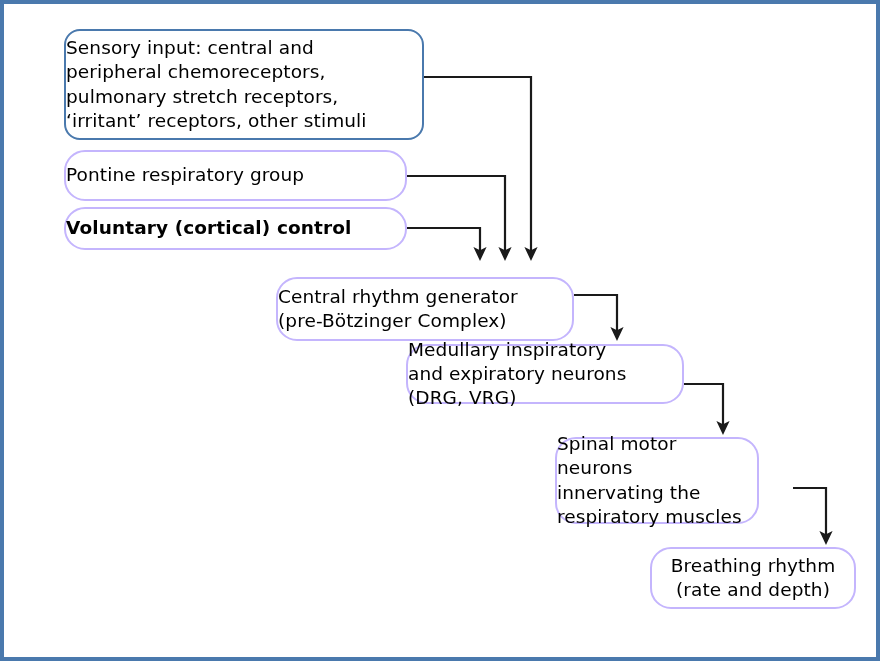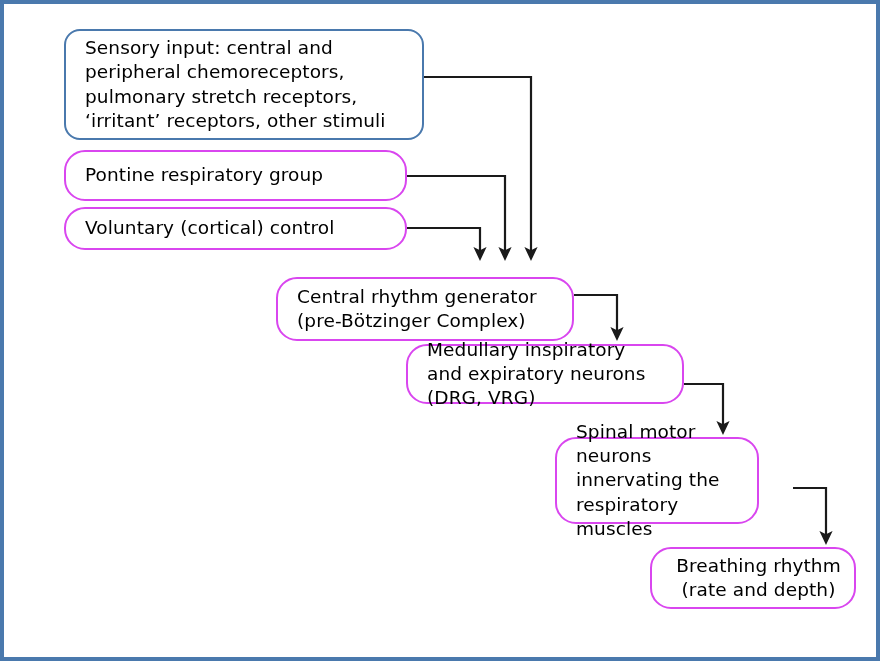--- a/index.html
+++ b/index.html
@@ -32,41 +32,40 @@
     left: 0;
     top: 0;
     width: 880px;
     height: 661px;
     pointer-events: none;
   }
   .node {
     position: absolute;
     box-sizing: border-box;
     background: #ffffff;
-    border: 2px solid #d946ef;
+    border: 2px solid #c4b5fd;
     border-radius: 21px;
     display: flex;
     flex-direction: column;
     justify-content: center;
     color: #000000;
     font-family: "DejaVu Sans", sans-serif;
     font-size: 18.5px;
     line-height: 1.30;
     letter-spacing: 0.1px;
     white-space: pre-line;
   }
   .node.accent {
     border-color: #4a79ad;
     border-width: 2px;
     border-radius: 16px;
   }
   .node .node-text {
     display: block;
-    padding: 0 8px;
-    margin-left: 11px;
+    padding: 0 0;
   }
   .node.align-left .node-text { text-align: left; }
   .node.align-center .node-text { text-align: center; }
 </style>
 </head>
 <body>
 
 <div id="page">
   <div id="canvas">
 
@@ -85,21 +84,21 @@
           <path d="M 789 484 L 822 484 L 822 534" fill="none" stroke="#1a1a1a" stroke-width="2.2" stroke-linecap="butt" stroke-linejoin="miter" marker-end="url(#arrowhead)"></path>
         </g>
     </svg>
 
     <div id="node-layer">
         <div class="node align-left accent" style="left: 60px; top: 25px; width: 360px; height: 111px;"><span class="node-text">Sensory input:  central and
 peripheral chemoreceptors,
 pulmonary stretch receptors,
 ‘irritant’ receptors, other stimuli</span></div>
         <div class="node align-left" style="left: 60px; top: 146px; width: 343px; height: 51px;"><span class="node-text">Pontine respiratory group</span></div>
-        <div class="node align-left" style="left: 60px; top: 203px; width: 343px; height: 43px;"><span class="node-text">Voluntary (cortical) control</span></div>
+        <div class="node align-left" style="left: 60px; top: 203px; width: 343px; height: 43px; font-weight: bold;"><span class="node-text">Voluntary (cortical) control</span></div>
         <div class="node align-left" style="left: 272px; top: 273px; width: 298px; height: 64px;"><span class="node-text">Central rhythm generator
 (pre-Bötzinger Complex)</span></div>
         <div class="node align-left" style="left: 402px; top: 340px; width: 278px; height: 60px;"><span class="node-text">Medullary inspiratory
 and expiratory  neurons
 (DRG, VRG)</span></div>
         <div class="node align-left" style="left: 551px; top: 433px; width: 204px; height: 87px;"><span class="node-text">Spinal motor neurons
 innervating the
 respiratory muscles</span></div>
         <div class="node align-center" style="left: 646px; top: 543px; width: 206px; height: 62px;"><span class="node-text">Breathing rhythm
 (rate and depth)</span></div>

